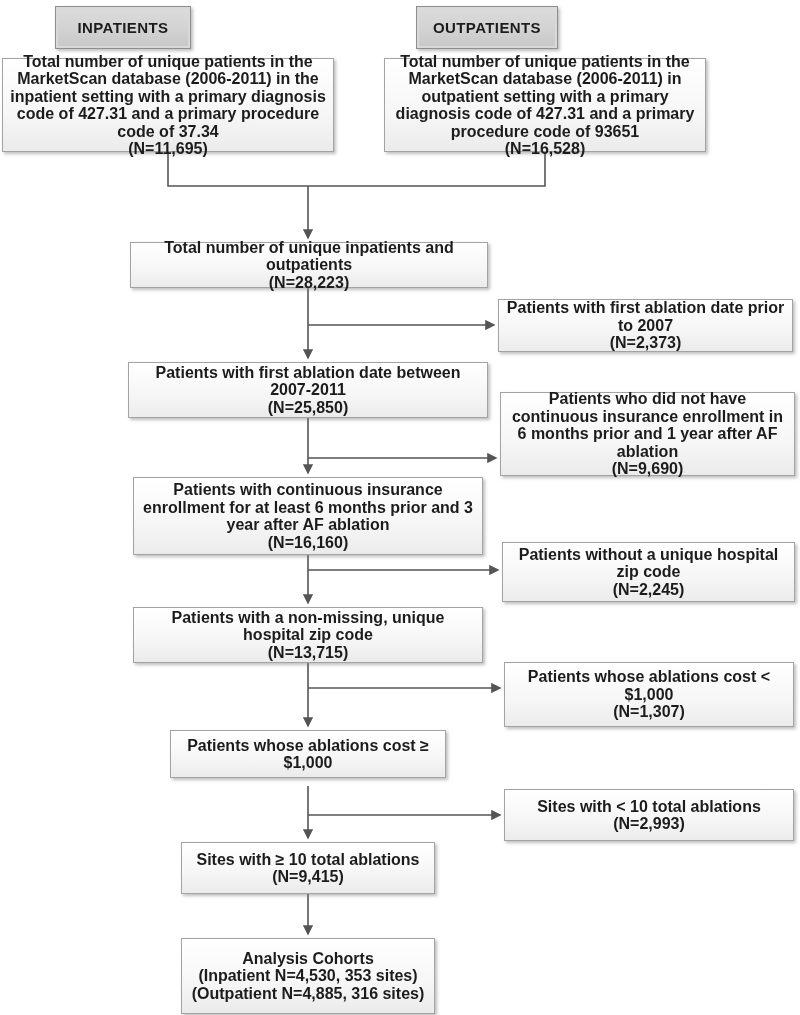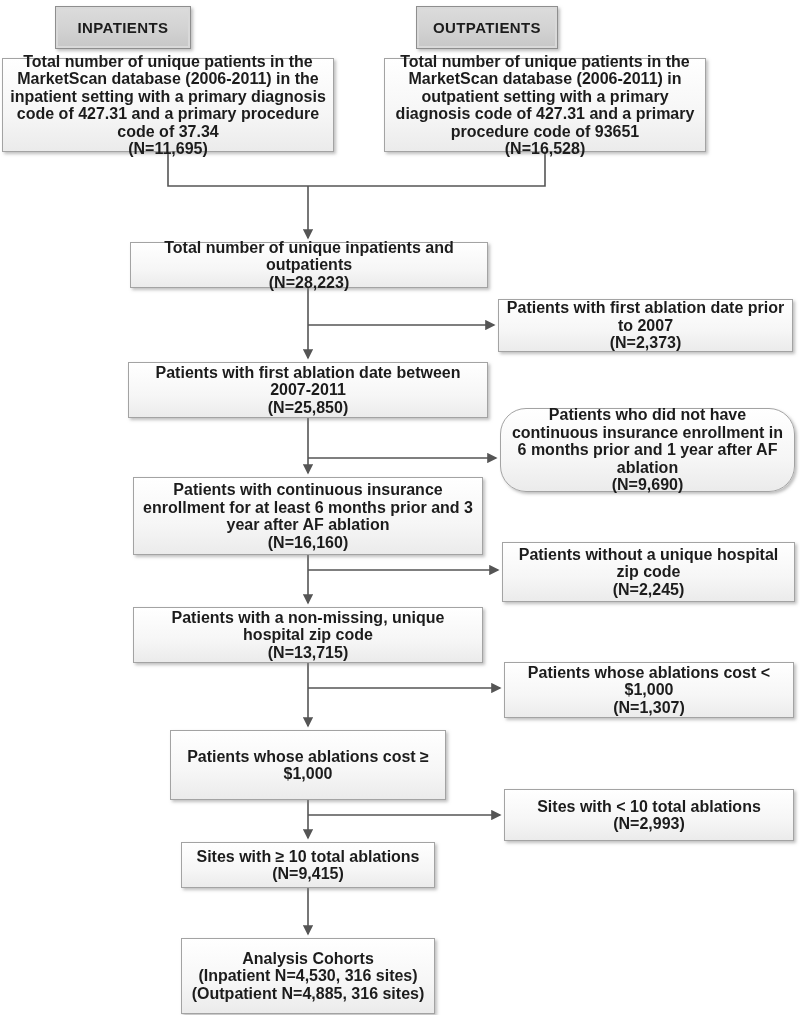--- a/index.html
+++ b/index.html
@@ -83,51 +83,51 @@
   <div class="box" style="left:133px; top:477px; width:350px; height:78px;">
     <span>Patients with continuous insurance enrollment for at least 6 months prior and 3 year after AF ablation</span>
     <span>(N=16,160)</span>
   </div>
 
   <div class="box" style="left:133px; top:607px; width:350px; height:56px;">
     <span>Patients with a non-missing, unique hospital zip code</span>
     <span>(N=13,715)</span>
   </div>
 
-  <div class="box" style="left:170px; top:730px; width:276px; height:70px;">
+  <div class="box" style="left:170px; top:730px; width:276px; height:48px;">
     <span>Patients whose ablations cost ≥ $1,000</span>
   </div>
 
-  <div class="box" style="left:181px; top:842px; width:254px; height:46px;">
+  <div class="box" style="left:181px; top:842px; width:254px; height:52px;">
     <span>Sites with ≥ 10 total ablations</span>
     <span>(N=9,415)</span>
   </div>
 
   <div class="box" style="left:181px; top:938px; width:254px; height:76px;">
     <span>Analysis Cohorts</span>
-    <span>(Inpatient N=4,530, 316 sites)</span>
+    <span>(Inpatient N=4,530, 353 sites)</span>
     <span>(Outpatient N=4,885, 316 sites)</span>
   </div>
 
   <div class="box" style="left:498px; top:299px; width:295px; height:53px;">
     <span>Patients with first ablation date prior to 2007</span>
     <span>(N=2,373)</span>
   </div>
 
-  <div class="box" style="left:500px; top:408px; width:295px; height:84px;border-radius:26px;">
+  <div class="box" style="left:500px; top:392px; width:295px; height:84px;">
     <span>Patients who did not have continuous insurance enrollment in 6 months prior and 1 year after AF ablation</span>
     <span>(N=9,690)</span>
   </div>
 
   <div class="box" style="left:502px; top:542px; width:293px; height:60px;">
     <span>Patients without a unique hospital zip code</span>
     <span>(N=2,245)</span>
   </div>
 
-  <div class="box" style="left:504px; top:662px; width:290px; height:56px;">
+  <div class="box" style="left:504px; top:662px; width:290px; height:65px;">
     <span>Patients whose ablations cost &lt; $1,000</span>
     <span>(N=1,307)</span>
   </div>
 
   <div class="box" style="left:504px; top:789px; width:290px; height:52px;">
     <span>Sites with &lt; 10 total ablations</span>
     <span>(N=2,993)</span>
   </div>
 
 </div>

